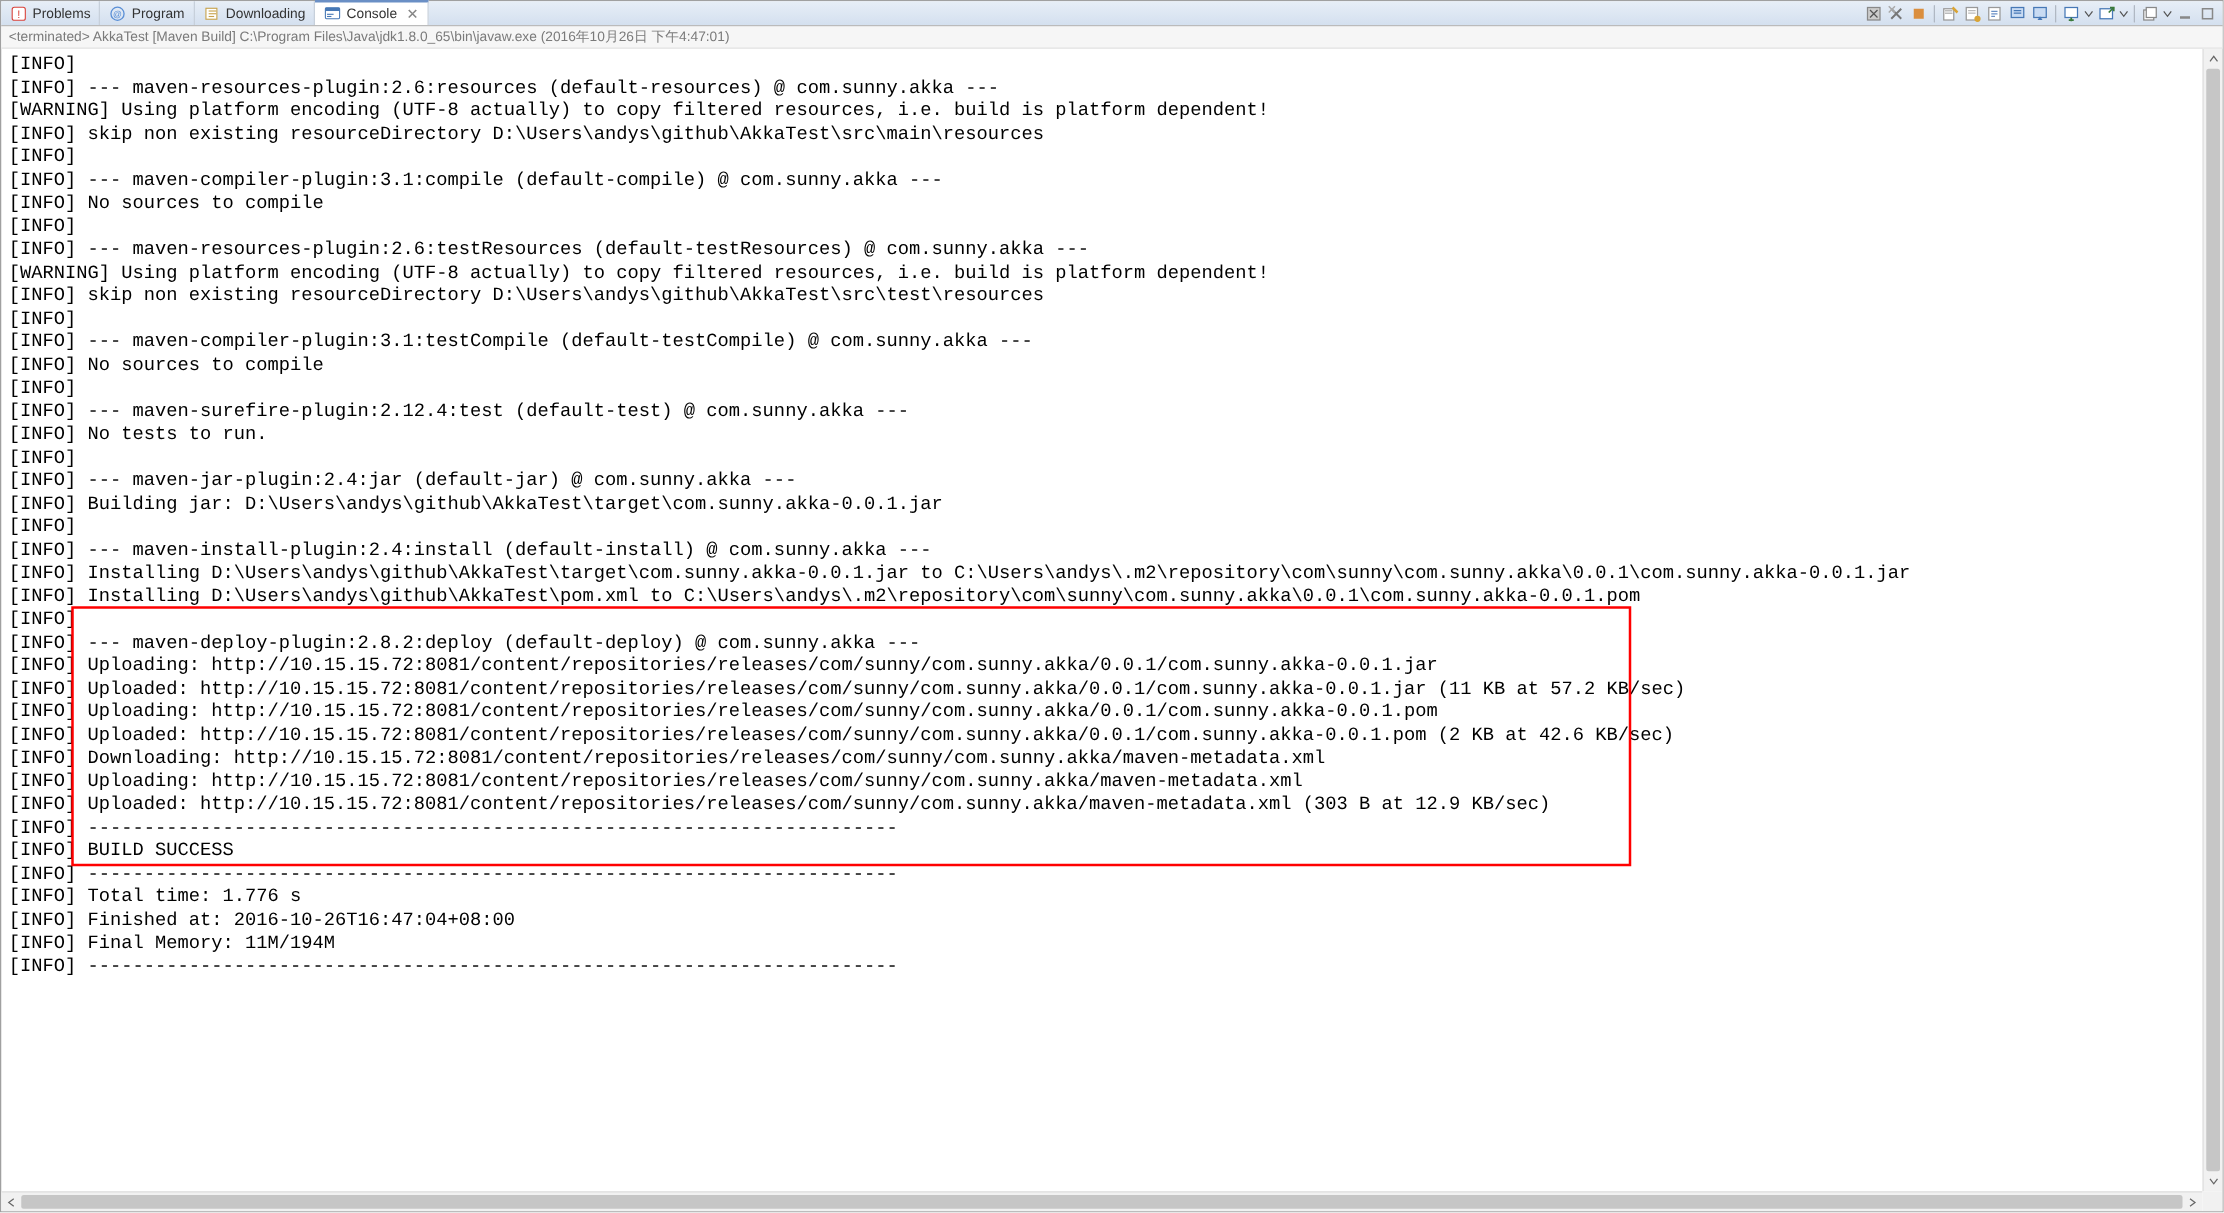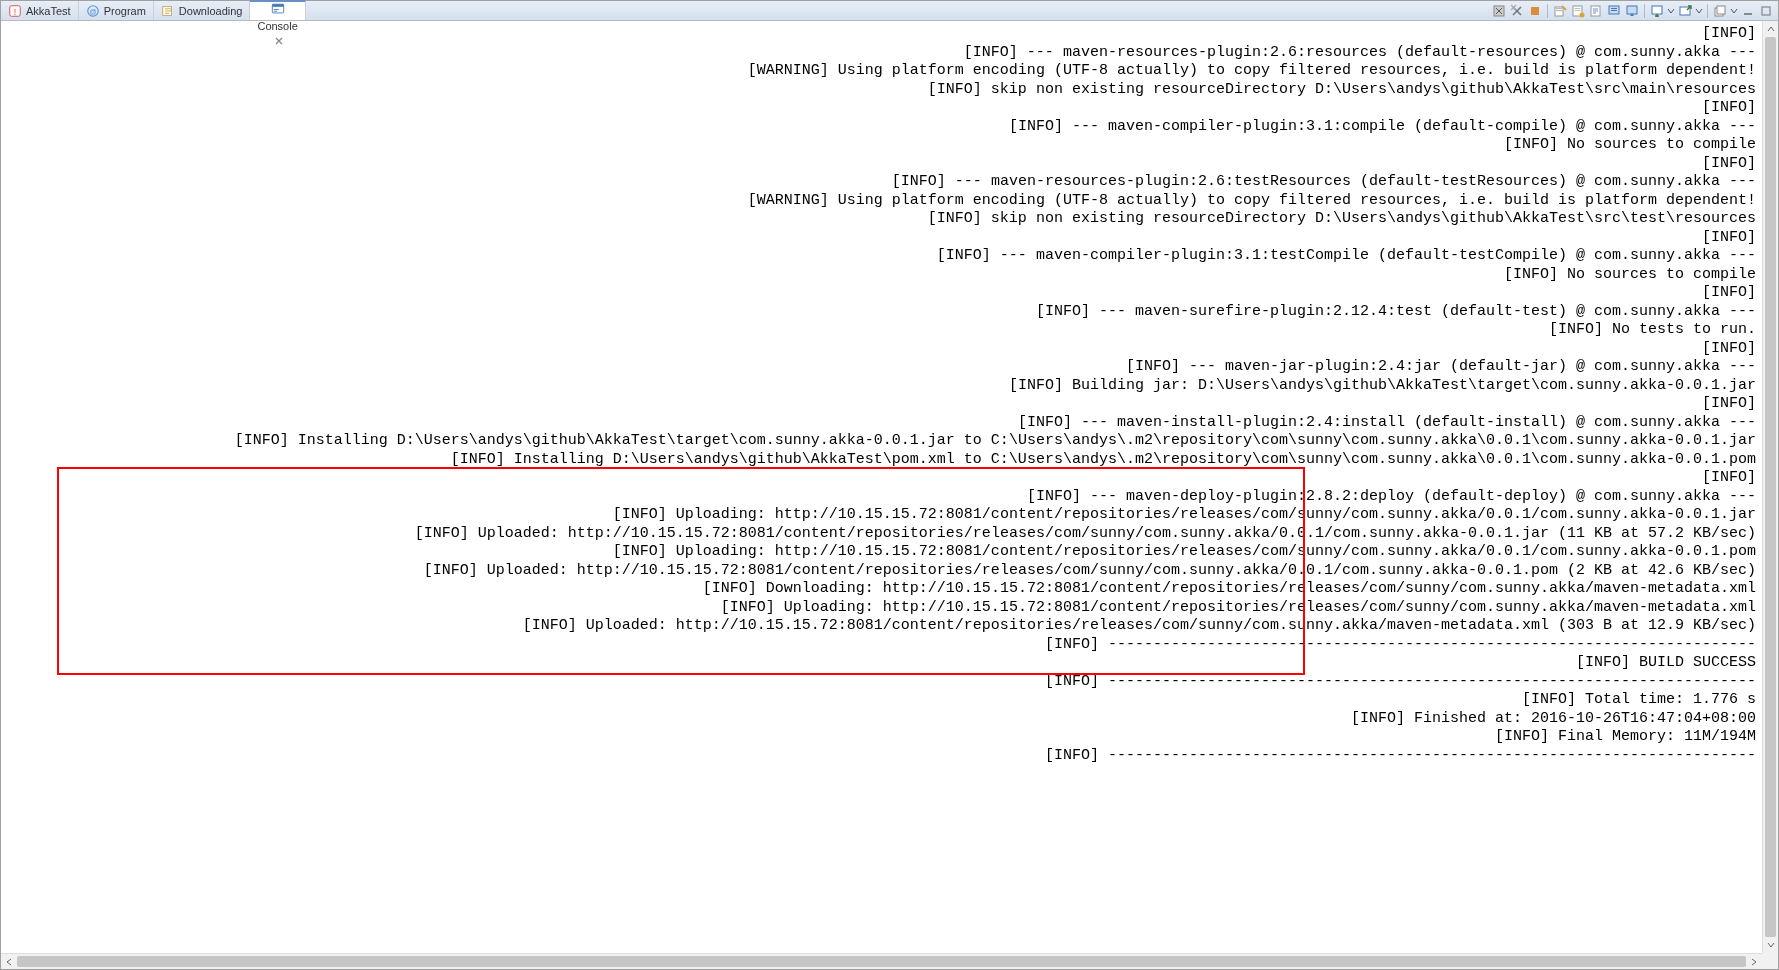--- a/index.html
+++ b/index.html
@@ -2,36 +2,36 @@
 <html><head>
 <meta charset="utf-8">
 <style>
   * { box-sizing: border-box; }
   html, body { margin: 0; padding: 0; height: 100%; font-family: Tahoma, Arial, sans-serif; font-size: 11px; background: #fff; color: #000; }
   .app { width: 1779px; height: 970px; display: flex; flex-direction: column; border: 1px solid #a0a0a0; }
 
   
   .tabstrip { display: flex; align-items: stretch; height: 20px; background: linear-gradient(#e7eef7,#d4e0ef); border-bottom: 1px solid #bbb; position: relative; }
   .tab { display: flex; align-items: center; gap: 4px; padding: 0 7px; border-right: 1px solid #c7d0db; color: #333; cursor: pointer; }
-  .tab.active { background: #fff; border-top: 2px solid #6a8fc5; margin-top: -1px; flex-direction: column; }
+  .tab.active { background: #fff; border-top: 2px solid #6a8fc5; margin-top: -1px; }
   .tab .ico { width: 14px; height: 14px; display: inline-block; }
   .tab .close-ico { width: 10px; height: 10px; margin-left: 3px; color: #888; }
 
   
   .tab-toolbar { position: absolute; right: 4px; top: 0; height: 100%; display: flex; align-items: center; gap: 2px; }
   .tbtn { width: 16px; height: 16px; display: flex; align-items: center; justify-content: center; border-radius: 2px; cursor: pointer; }
   .tbtn svg { width: 14px; height: 14px; }
   .tbtn.sep { width: 1px; height: 14px; background: #b0b8c3; margin: 0 2px; cursor: default; }
   .dropdown-caret { width: 8px; height: 16px; display:flex; align-items:center; justify-content:center; cursor:pointer; }
 
   
   .subheader { height: 18px; display: flex; align-items: center; padding: 0 6px; font-size: 11px; color: #7a7a7a; background: #f6f6f6; border-bottom: 1px solid #e2e2e2; }
 
   
-  .console-wrapper { flex: 1; position: relative; overflow: hidden; text-align: right; }
+  .console-wrapper { flex: 1; position: relative; overflow: hidden; }
   .console { position: absolute; inset: 0 16px 16px 0; overflow: hidden; padding: 4px 6px; font-family: Consolas, "Courier New", monospace; font-size: 15px; line-height: 18.5px; white-space: pre; color: #000; }
   .console .line {} 
 
   
   .highlight-box { position: absolute; border: 2px solid #ff0000; pointer-events: none; }
 
   
   .vscroll { position: absolute; right: 0; top: 0; bottom: 16px; width: 16px; background: #f1f1f1; border-left: 1px solid #dedede; display:flex; flex-direction:column; }
   .vscroll .arrow { height: 16px; display:flex; align-items:center; justify-content:center; cursor:pointer; }
   .vscroll .track { flex:1; position:relative; }
@@ -48,21 +48,21 @@
 <div class="app">
 
   <div class="tabstrip">
     <div class="tab">
       <span class="ico">
         <svg viewBox="0 0 16 16">
             <rect x="2" y="2" width="12" height="12" rx="2" fill="#fff" stroke="#d9423a" stroke-width="1"></rect>
             <text x="8" y="12" font-size="10" text-anchor="middle" fill="#d9423a">!</text>
           </svg>
       </span>
-      <span>AkkaTest</span>
+      <span>Problems</span>
     </div>
     <div class="tab">
       <span class="ico">
         <svg viewBox="0 0 16 16">
             <circle cx="8" cy="8" r="6" fill="none" stroke="#5a8fd6" stroke-width="1.2"></circle>
             <text x="8" y="11" font-size="8" text-anchor="middle" fill="#5a8fd6">@</text>
           </svg>
       </span>
       <span>Program</span>
     </div>
@@ -190,20 +190,23 @@
           </svg>
         </div>
       <div class="tbtn">
           <svg viewBox="0 0 14 14">
             <rect x="3" y="3" width="8" height="8" fill="none" stroke="#888" stroke-width="1.2"></rect>
           </svg>
         </div>
     </div>
   </div>
 
+  <div class="subheader">
+    <span>&lt;terminated&gt; AkkaTest [Maven Build] C:\Program Files\Java\jdk1.8.0_65\bin\javaw.exe (2016年10月26日 下午4:47:01)</span>
+  </div>
 
   <div class="console-wrapper">
     <div class="console" id="console"><div class="line">[INFO]</div><div class="line">[INFO] --- maven-resources-plugin:2.6:resources (default-resources) @ com.sunny.akka ---</div><div class="line">[WARNING] Using platform encoding (UTF-8 actually) to copy filtered resources, i.e. build is platform dependent!</div><div class="line">[INFO] skip non existing resourceDirectory D:\Users\andys\github\AkkaTest\src\main\resources</div><div class="line">[INFO]</div><div class="line">[INFO] --- maven-compiler-plugin:3.1:compile (default-compile) @ com.sunny.akka ---</div><div class="line">[INFO] No sources to compile</div><div class="line">[INFO]</div><div class="line">[INFO] --- maven-resources-plugin:2.6:testResources (default-testResources) @ com.sunny.akka ---</div><div class="line">[WARNING] Using platform encoding (UTF-8 actually) to copy filtered resources, i.e. build is platform dependent!</div><div class="line">[INFO] skip non existing resourceDirectory D:\Users\andys\github\AkkaTest\src\test\resources</div><div class="line">[INFO]</div><div class="line">[INFO] --- maven-compiler-plugin:3.1:testCompile (default-testCompile) @ com.sunny.akka ---</div><div class="line">[INFO] No sources to compile</div><div class="line">[INFO]</div><div class="line">[INFO] --- maven-surefire-plugin:2.12.4:test (default-test) @ com.sunny.akka ---</div><div class="line">[INFO] No tests to run.</div><div class="line">[INFO]</div><div class="line">[INFO] --- maven-jar-plugin:2.4:jar (default-jar) @ com.sunny.akka ---</div><div class="line">[INFO] Building jar: D:\Users\andys\github\AkkaTest\target\com.sunny.akka-0.0.1.jar</div><div class="line">[INFO]</div><div class="line">[INFO] --- maven-install-plugin:2.4:install (default-install) @ com.sunny.akka ---</div><div class="line">[INFO] Installing D:\Users\andys\github\AkkaTest\target\com.sunny.akka-0.0.1.jar to C:\Users\andys\.m2\repository\com\sunny\com.sunny.akka\0.0.1\com.sunny.akka-0.0.1.jar</div><div class="line">[INFO] Installing D:\Users\andys\github\AkkaTest\pom.xml to C:\Users\andys\.m2\repository\com\sunny\com.sunny.akka\0.0.1\com.sunny.akka-0.0.1.pom</div><div class="line">[INFO]</div><div class="line">[INFO] --- maven-deploy-plugin:2.8.2:deploy (default-deploy) @ com.sunny.akka ---</div><div class="line">[INFO] Uploading: http://10.15.15.72:8081/content/repositories/releases/com/sunny/com.sunny.akka/0.0.1/com.sunny.akka-0.0.1.jar</div><div class="line">[INFO] Uploaded: http://10.15.15.72:8081/content/repositories/releases/com/sunny/com.sunny.akka/0.0.1/com.sunny.akka-0.0.1.jar (11 KB at 57.2 KB/sec)</div><div class="line">[INFO] Uploading: http://10.15.15.72:8081/content/repositories/releases/com/sunny/com.sunny.akka/0.0.1/com.sunny.akka-0.0.1.pom</div><div class="line">[INFO] Uploaded: http://10.15.15.72:8081/content/repositories/releases/com/sunny/com.sunny.akka/0.0.1/com.sunny.akka-0.0.1.pom (2 KB at 42.6 KB/sec)</div><div class="line">[INFO] Downloading: http://10.15.15.72:8081/content/repositories/releases/com/sunny/com.sunny.akka/maven-metadata.xml</div><div class="line">[INFO] Uploading: http://10.15.15.72:8081/content/repositories/releases/com/sunny/com.sunny.akka/maven-metadata.xml</div><div class="line">[INFO] Uploaded: http://10.15.15.72:8081/content/repositories/releases/com/sunny/com.sunny.akka/maven-metadata.xml (303 B at 12.9 KB/sec)</div><div class="line">[INFO] ------------------------------------------------------------------------</div><div class="line">[INFO] BUILD SUCCESS</div><div class="line">[INFO] ------------------------------------------------------------------------</div><div class="line">[INFO] Total time: 1.776 s</div><div class="line">[INFO] Finished at: 2016-10-26T16:47:04+08:00</div><div class="line">[INFO] Final Memory: 11M/194M</div><div class="line">[INFO] ------------------------------------------------------------------------</div></div>
 
     <div class="highlight-box" id="hlbox" style="top: 446px; left: 56px; width: 1248px; height: 207.5px;"></div>
 
     <div class="vscroll">
       <div class="arrow">
           <svg width="10" height="10" viewBox="0 0 10 10">
             <path d="M2 7 L5 3 L8 7" fill="none" stroke="#666"></path>

